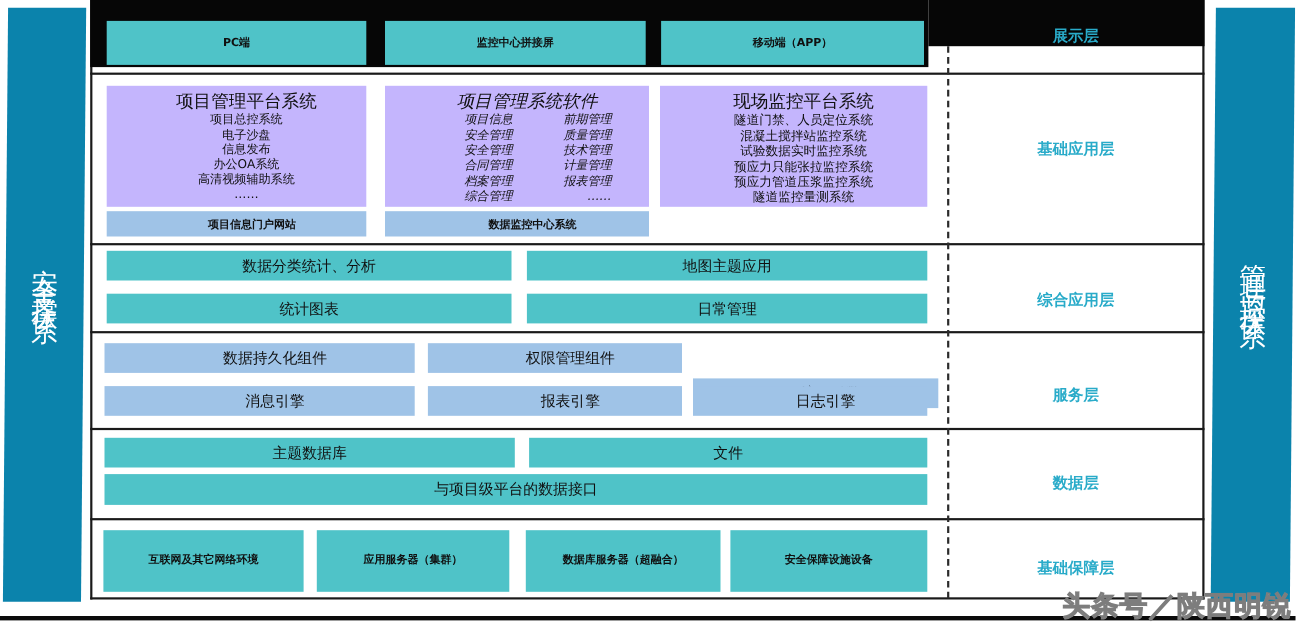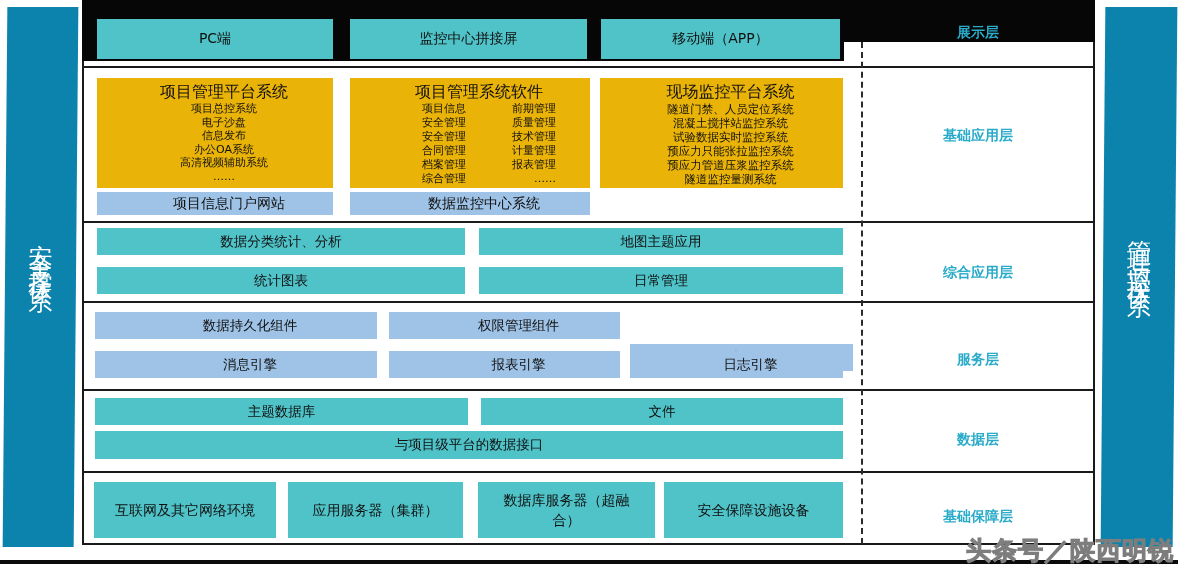--- a/index.html
+++ b/index.html
@@ -13,24 +13,24 @@
   
   .frame{position:absolute;left:82px;top:0;width:1013px;height:545px;border-left:2px solid #1a1a1a;border-right:2px solid #1a1a1a;box-sizing:border-box;}
   .band{position:absolute;background:#060606;}
   .hline{position:absolute;left:82px;width:1013px;height:2px;background:#1a1a1a;}
   .dash{position:absolute;left:861px;top:42px;height:502px;width:0;border-left:2px dashed #2b2b2b;}
 
   
   .box{position:absolute;box-sizing:border-box;color:#101010;display:flex;align-items:center;justify-content:center;text-align:center;}
   .teal{background:#4FC3C8;}
   .blue{background:#9FC3E7;padding-left:28px;}
-  .f14{font-size:14px;}
+  .f14{font-size:10px;font-weight:bold;}
   .f13{font-size:13.5px;}
 
-  .bigbox{position:absolute;box-sizing:border-box;background:#eab308;color:#101010;text-align:center;padding-top:4px;padding-left:18px;}
+  .bigbox{position:absolute;box-sizing:border-box;background:#c4b5fd;color:#101010;text-align:center;padding-top:4px;padding-left:18px;}
   .bigbox .title{font-size:16px;line-height:20px;}
   .bigbox .item{font-size:11px;line-height:13.5px;}
   .bigbox .item-sm{font-size:11.5px;line-height:14px;}
   .tworow{display:flex;justify-content:center;gap:26px;font-size:11px;line-height:14px;}
   .tworow span{display:inline-block;min-width:64px;text-align:right;}
 
   
   .layer-label{position:absolute;left:862px;width:232px;text-align:center;color:#29ABC9;font-weight:bold;font-size:14px;}
 
   
@@ -70,21 +70,21 @@
   <div class="bigbox" style="left:97px;top:78px;width:236px;height:110px;">
     <div class="title">项目管理平台系统</div>
     <div class="item">项目总控系统</div>
     <div class="item">电子沙盘</div>
     <div class="item">信息发布</div>
     <div class="item">办公OA系统</div>
     <div class="item">高清视频辅助系统</div>
     <div class="item">……</div>
   </div>
 
-  <div class="bigbox" style="left:350px;top:78px;width:240px;height:110px;">
+  <div class="bigbox" style="left:350px;top:78px;width:240px;height:110px;font-style:italic;">
     <div class="title">项目管理系统软件</div>
     <div class="tworow">
         <span>项目信息</span>
         <span>前期管理</span>
       </div>
     <div class="tworow">
         <span>安全管理</span>
         <span>质量管理</span>
       </div>
     <div class="tworow">

